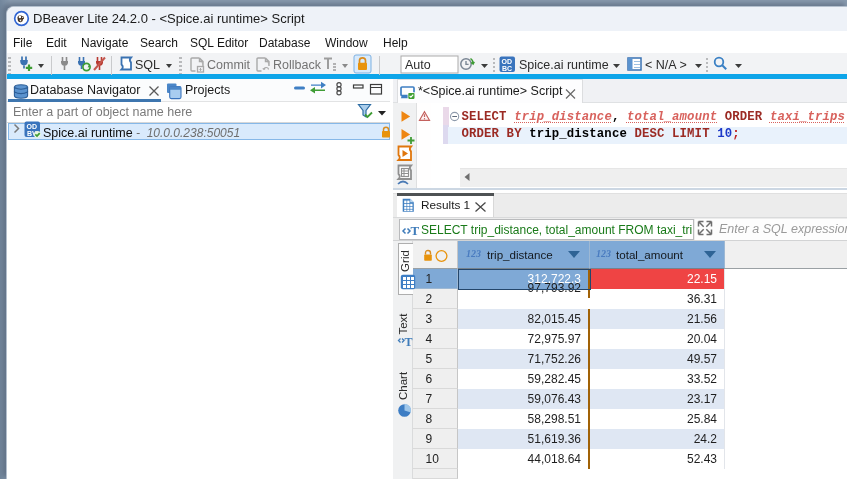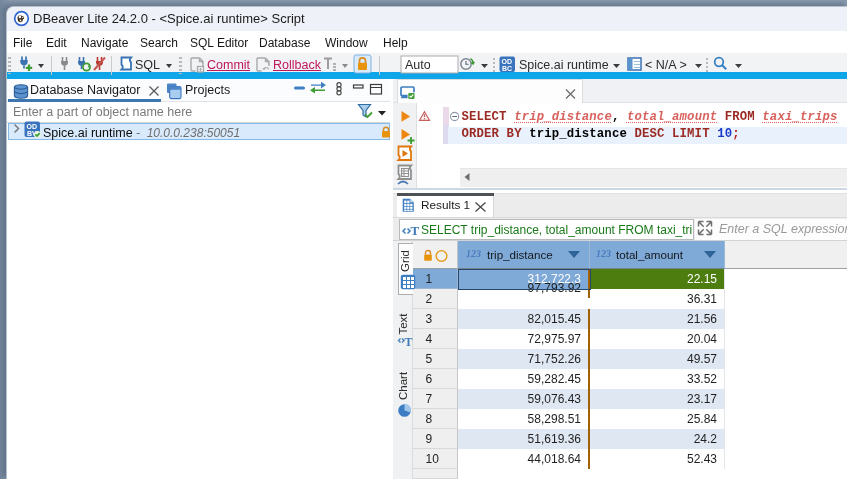--- a/index.html
+++ b/index.html
@@ -10,26 +10,26 @@
 #win { position:absolute; left:6px; top:6px; width:842px; height:474px;
   background:#fff; border-top-left-radius:8px; overflow:hidden;
   border-left:1px solid #b4c0ce; border-top:1px solid #b4c0ce;
   box-shadow:-3px -3px 5px rgba(25,35,55,.30); }
 
 #titlebar { position:absolute; left:0; top:0; width:840px; height:24px; background:#eef2f8; }
 #titletext { position:absolute; left:26px; top:4px; font-size:13px; color:#1b1b1b; }
 #menubar { position:absolute; left:0; top:24px; width:716px; height:22px; background:#fff; }
 .menu { position:absolute; top:4.5px; font-size:12px; color:#161616; z-index:5; }
 #toolbar { position:absolute; left:0; top:46px; width:840px; height:26px;
-  background:#f2f3f5; border-bottom:7px solid #0ea5e9;text-align:center; }
+  background:#f2f3f5; border-bottom:5px solid #0ea5e9;text-align:center; }
 .tsep { position:absolute; top:3px; width:1px; height:19px; background:#c9cacc; }
 .tgrip { position:absolute; top:4px; width:3px; height:17px;
   background:repeating-linear-gradient(to bottom,#b9babc 0 2px,transparent 2px 4px); }
 .tlabel { position:absolute; font-size:12.5px; color:#2c2c2c; top:5px; z-index:5; }
-.tlabel.gray { color:#be185d;text-decoration:underline; }
+.tlabel.gray { color:#737373; }
 .dd { position:absolute; width:0; height:0; border-left:3.5px solid transparent;
   border-right:3.5px solid transparent; border-top:4px solid #3c3c3c; top:11px; }
 .dd.gray { border-top-color:#8a8a8a; }
 
 #ltabbar { position:absolute; left:0; top:72px; width:383px; height:23px; background:#fbfcfd; border-bottom:1px solid #e2e3e4;}
 #lnav-underline { position:absolute; left:1px; top:92px; width:153px; height:3px; background:#3e76af; }
 .tabtext { font-size:12.5px; color:#1a1a1a; position:absolute; top:76px; z-index:5; }
 #filterrow { position:absolute; left:0; top:95px; width:383px; height:21px; background:#fff;
   border-bottom:1px solid #d6d7d8; }
 #filterrow .ph { position:absolute; left:6px; top:3px; font-size:12.5px; color:#7a7a7a; }
@@ -126,27 +126,28 @@
       <div class="ph">Enter a part of object name here</div>
     </div>
   <div id="leftwhite"></div>
   <div id="treerow"></div>
   <div class="abs" style="left:36px; top:118.5px; font-size:12.5px; color:#0d0d0d;">Spice.ai runtime</div>
   <div class="abs" style="left:129px; top:118.5px; font-size:12px; font-style:italic; color:#6e6e6e;">-&nbsp; 10.0.0.238:50051</div>
 
   <div id="rpanel"></div>
   <div id="etabbar"></div>
   <div id="etab"></div>
+  <div class="tabtext" style="left:411px; top:76.5px;">*&lt;Spice.ai runtime&gt; Script</div>
   <div id="editor"></div>
   <div id="estrip"></div>
   <div id="annot"></div>
   <div id="lavbar"></div>
   <div id="lavbar2"></div>
   <div id="line2hl"></div>
-  <div class="sqlline" style="top:102.5px;"><span class="kw">SELECT</span> <span class="idl">trip_distance</span>, <span class="idl">total_amount</span> <span class="kw">FROM</span> <span class="idl">taxi_trips</span></div>
+  <div class="sqlline" style="top:102.5px;"><span class="kw">SELECT</span> <span class="idl">trip_distance</span>, <span class="idl">total_amount</span> <span class="kw">ORDER</span> <span class="idl">taxi_trips</span></div>
   <div class="sqlline" style="top:120px;"><span class="kw">ORDER BY</span> trip_distance <span class="kw">DESC LIMIT</span> <span class="num">10</span><span class="sc">;</span></div>
   <div id="hscroll"></div>
   <div id="sash2"></div>
   <div id="rtabbar"></div>
   <div id="rtab"></div>
   <div id="rtabtop"></div>
   <div class="tabtext" style="left:414px; top:191px; font-size:11.8px;">Results 1</div>
   <div id="fbar">
     <div class="field1"></div>
     <div class="field2"></div>
@@ -172,21 +173,21 @@
     <div class="sortdd" style="left:114px;"></div>
   </div>
   <div id="ghdr-rest"></div>
   <div id="gridrows">
       <div class="rowhdr" style="top:262px;background:#7fa9d6; border-right:1px solid #9db8d4; border-bottom:1px solid #9db8d4;">
         <span>1</span>
       </div>
       <div class="cell c1" style="top:262px;background:#7fa9d6;color:#fff;">
         <span>312,722.3</span>
       </div>
-      <div class="cell c2" style="top:262px;background:#4d7c0f;color:#fff;">
+      <div class="cell c2" style="top:262px;background:#ef4444;color:#fff;">
         <span>22.15</span>
       </div>
       <div class="rowhdr" style="top:282px;">
         <span>2</span>
       </div>
       <div class="cell c1" style="top:271px;">
         <span>97,793.92</span>
       </div>
       <div class="cell c2" style="top:282px;">
         <span>36.31</span>

